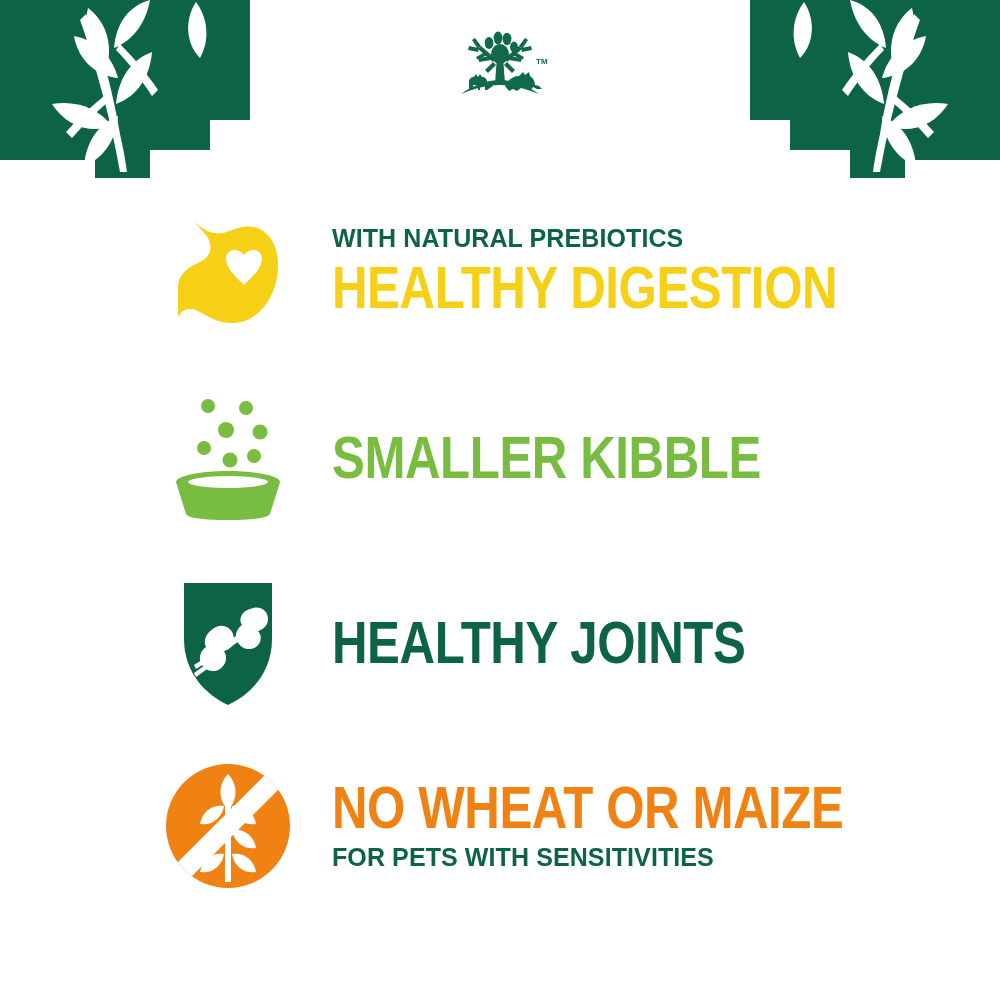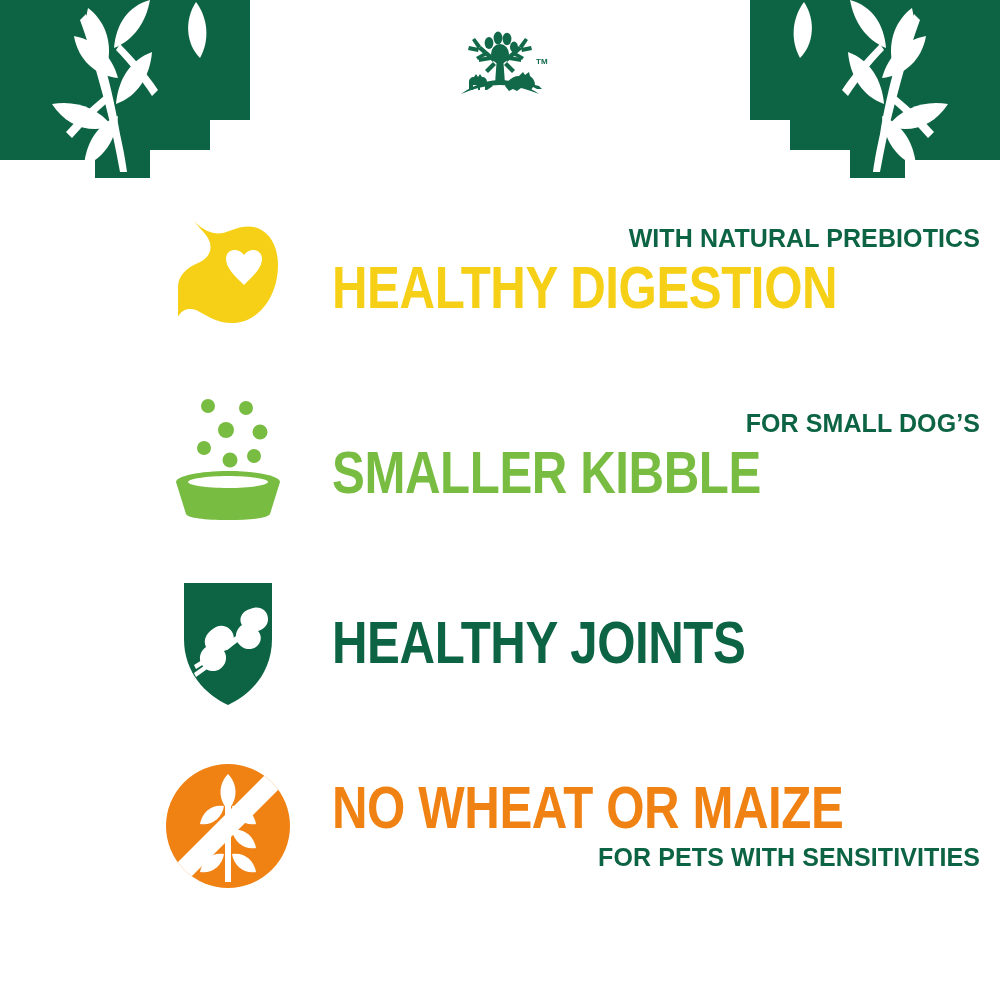--- a/index.html
+++ b/index.html
@@ -72,21 +72,20 @@
 
   .sub-line {
     font-family: "Liberation Sans", sans-serif;
     font-weight: bold;
     font-size: 25px;
     line-height: 1.24;
     letter-spacing: 0.1px;
     color: #0c6444;
     text-transform: uppercase;
     white-space: nowrap;
-    text-align: right;
   }
   .headline {
     font-family: "Liberation Sans Narrow", "Liberation Sans", sans-serif;
     font-weight: bold;
     font-size: 60px;
     line-height: 1.0;
     letter-spacing: -0.5px;
     text-transform: uppercase;
     transform: scaleX(0.82);
     transform-origin: left center;
@@ -207,21 +206,20 @@
           <circle cx="72" cy="74" r="7.5"></circle>
           <circle cx="96" cy="70" r="7"></circle>
           <path d="M18,96 C18,90 42,85 70,85 C98,85 122,90 122,96
                    L112,128 C110,132 94,134 70,134 C46,134 30,132 28,128 Z"></path>
         </g>
         <path d="M30,96 C30,93 48,90 70,90 C92,90 110,93 110,96
                  C110,99 92,102 70,102 C48,102 30,99 30,96 Z" fill="#ffffff"></path>
       </svg>
     </div>
     <div class="feature-text">
-      <div class="sub-line">FOR SMALL DOG’S</div>
       <div class="headline lgreen">SMALLER KIBBLE</div>
     </div>
   </div>
 
   <div class="feature-row">
     <div class="feature-icon">
       <svg width="140" height="140" viewBox="0 0 140 140" xmlns="http://www.w3.org/2000/svg" aria-hidden="true">
         <path d="M26,12 L114,12 L114,68 C114,102 92,124 70,134 C48,124 26,102 26,68 Z" fill="#0c6444"></path>
         <g fill="#ffffff">
           <path d="M92,38 C100,34 110,38 110,48 C110,54 106,58 100,60

